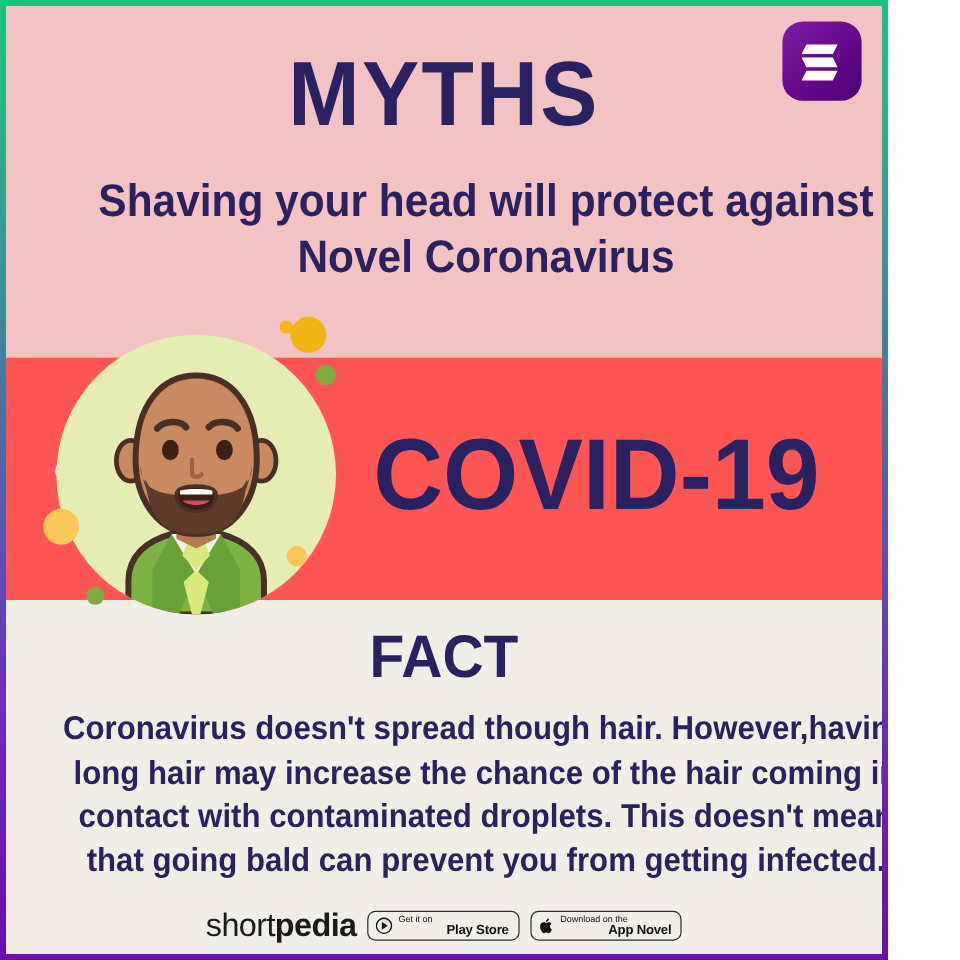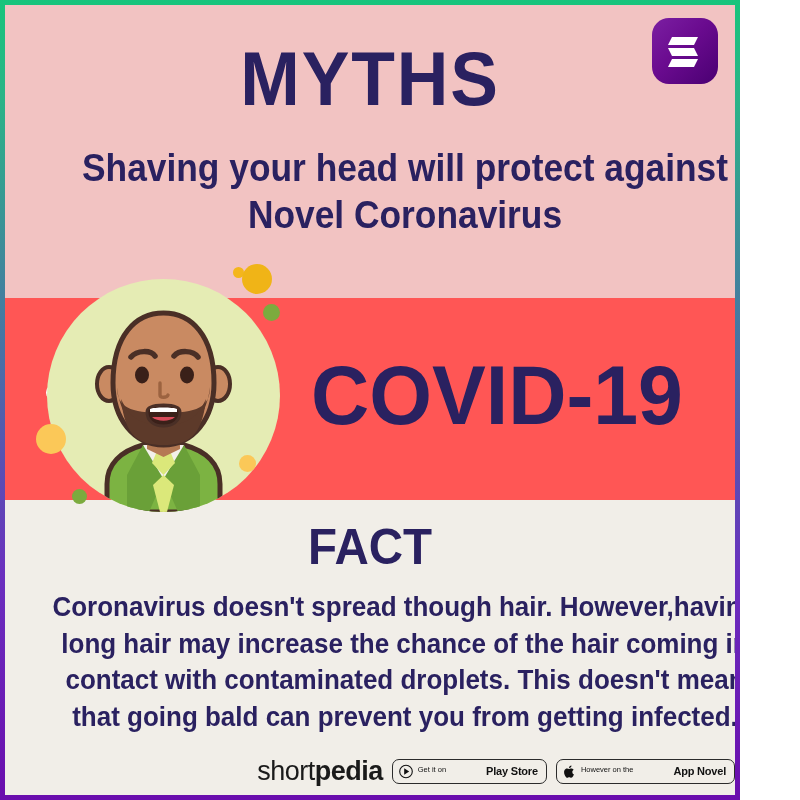--- a/index.html
+++ b/index.html
@@ -171,21 +171,21 @@
   }
 
   
   .footer {
     position: absolute;
     left: 0;
     bottom: 8px;
     width: 100%;
     display: flex;
     align-items: center;
-    justify-content: flex-end;
+    justify-content: center;
     gap: 9px;
     z-index: 5;
   }
   .brand {
     font-size: 27px;
     color: #1a1a1a;
     letter-spacing: -0.5px;
     white-space: nowrap;
   }
   .brand .brand-light { font-weight: 300; }
@@ -197,21 +197,21 @@
     gap: 5px;
     border: 1.4px solid #2b2b2b;
     border-radius: 7px;
     padding: 3px 8px 3px 6px;
     background: transparent;
     height: 25px;
     box-sizing: border-box;
   }
   .store-badge .badge-text {
     display: flex;
-    flex-direction: row;
+    flex-direction: column;
     line-height: 1.02;
     color: #111;
   }
   .store-badge .badge-top { font-size: 7.5px; font-weight: 400; }
   .store-badge .badge-bottom { font-size: 11px; font-weight: 700; letter-spacing: -0.2px; margin-left: 40px; }
   .store-badge svg { display: block; flex: none; }
 </style>
 </head>
 <body>
 
@@ -304,20 +304,20 @@
           <span class="badge-bottom">Play Store</span>
         </span>
       </div>
 
       <div class="store-badge">
         <svg width="13" height="15" viewBox="0 0 13 15" aria-hidden="true">
           <path d="M9.3 8.1c0-1.6 1.2-2.3 1.3-2.4-0.7-1-1.8-1.2-2.2-1.2-0.95-0.1-1.85 0.55-2.33 0.55-0.48 0-1.22-0.54-2-0.53-1.03 0.02-1.98 0.6-2.5 1.52-1.07 1.85-0.27 4.6 0.77 6.1 0.51 0.74 1.11 1.56 1.9 1.53 0.77-0.03 1.06-0.49 1.99-0.49 0.93 0 1.19 0.49 2 0.48 0.83-0.02 1.35-0.75 1.85-1.49 0.58-0.86 0.82-1.69 0.83-1.73-0.02-0.01-1.6-0.62-1.61-2.42z" fill="#111"></path>
           <path d="M7.85 3.35c0.42-0.51 0.7-1.22 0.62-1.92-0.6 0.03-1.33 0.4-1.77 0.9-0.39 0.45-0.73 1.18-0.64 1.87 0.67 0.05 1.36-0.34 1.79-0.85z" fill="#111"></path>
         </svg>
         <span class="badge-text">
-          <span class="badge-top">However on the</span>
+          <span class="badge-top">Download on the</span>
           <span class="badge-bottom">App Novel</span>
         </span>
       </div>
     </div>
 
   </div>
 </div>
 
 </body></html>

